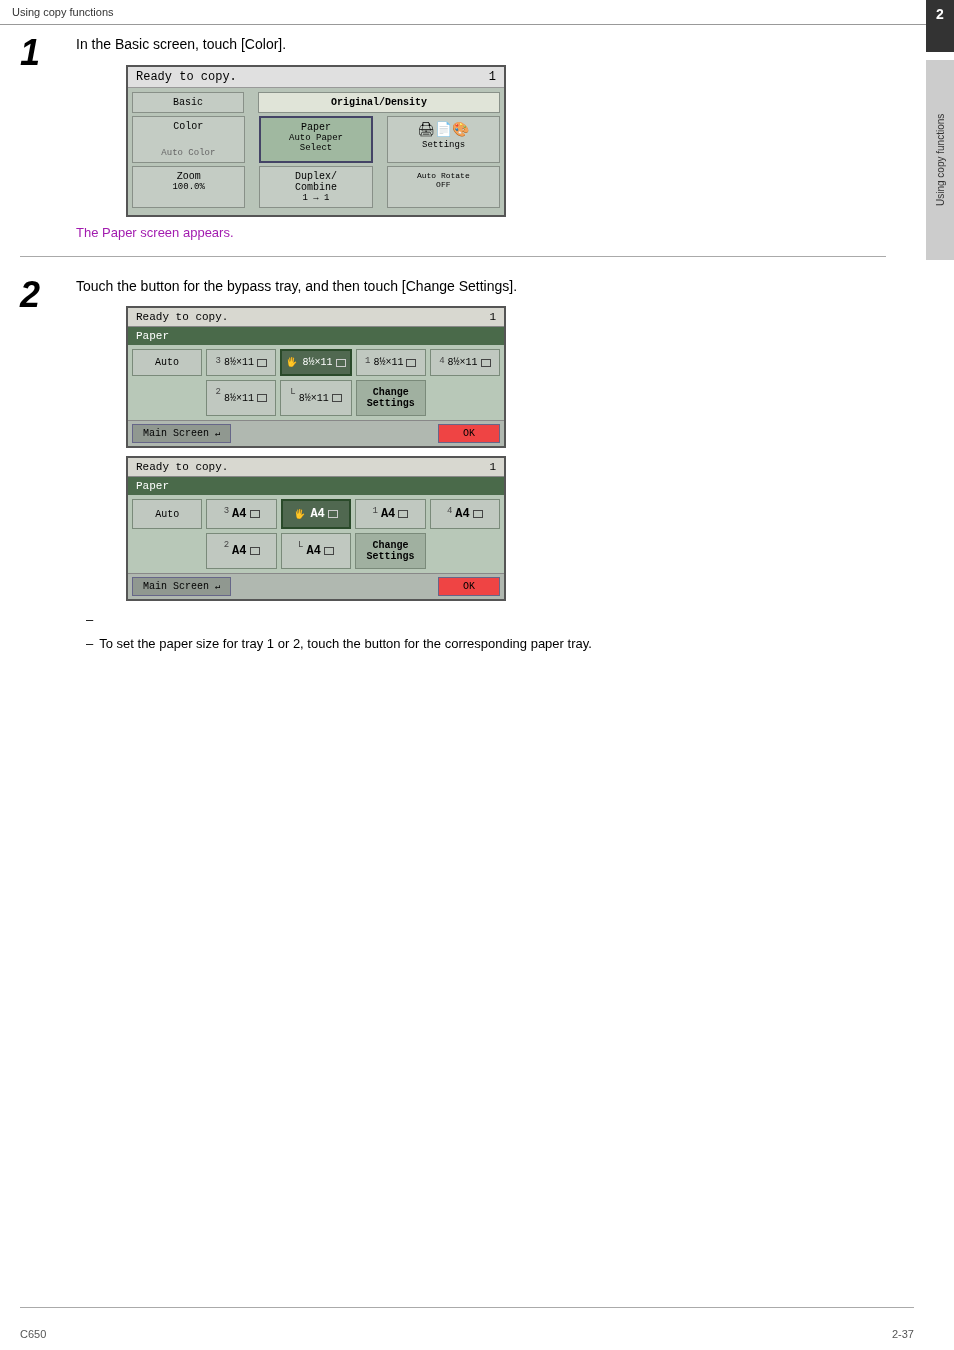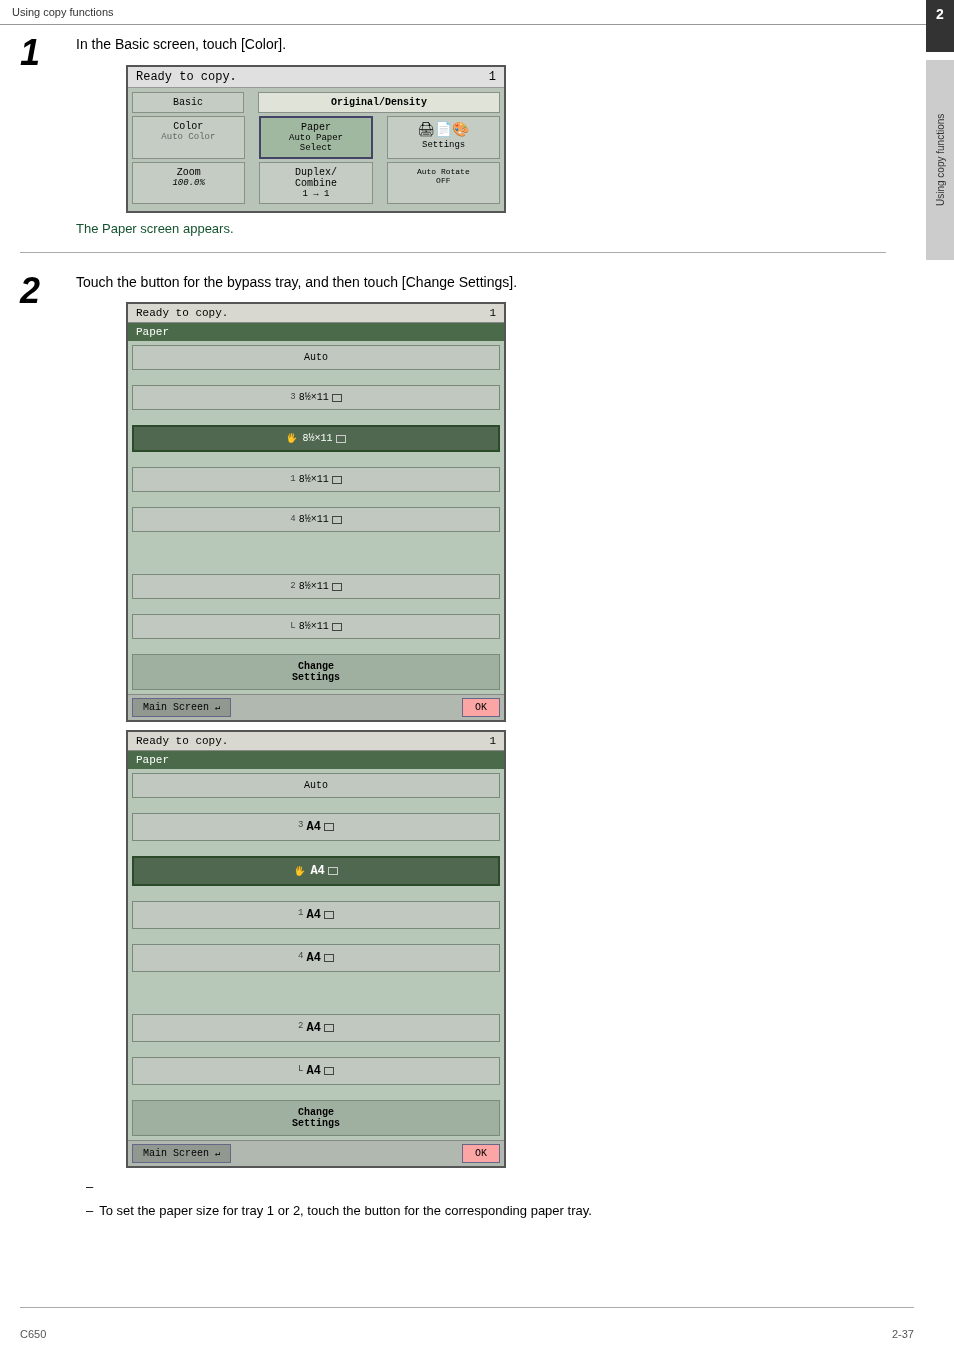--- a/index.html
+++ b/index.html
@@ -78,21 +78,21 @@
       flex: 1;
     }
     .step-text {
       font-size: 14px;
       margin-bottom: 10px;
       line-height: 1.4;
     }
     .step-sub {
       font-size: 13px;
       margin-top: 8px;
-      color: #14532d;
+      color: #a21caf;
     }
 
     
     .screen-mockup {
       border: 2px solid #555;
       background: #e8e8e8;
       width: 380px;
       margin: 8px 0 8px 50px;
       font-size: 11px;
     }
@@ -123,22 +123,22 @@
       border-bottom: 1px solid #888;
     }
     .paper-header {
       background: #4a6a4a;
       color: #fff;
       padding: 3px 8px;
       font-size: 11px;
     }
     .paper-grid {
       display: grid;
-      grid-template-columns: 1fr;
-      gap: 15px;
+      grid-template-columns: 1fr 1fr 1fr 1fr 1fr;
+      gap: 4px;
       padding: 4px;
       background: #b8c8b8;
     }
     .paper-cell {
       background: #c0c8c0;
       border: 1px solid #7a8a7a;
       padding: 6px 4px;
       text-align: center;
       font-size: 10px;
       display: flex;
@@ -163,23 +163,23 @@
       background: #b0b8b0;
       border-top: 1px solid #888;
     }
     .paper-bottom-btn {
       background: #909890;
       border: 1px solid #668;
       padding: 3px 10px;
       font-size: 10px;
     }
     .paper-bottom-ok {
-      background: #fca5a5;
+      background: #ef4444;
       border: 1px solid #668;
-      padding: 3px 12px;
+      padding: 3px 24px;
       font-size: 10px;
     }
 
     
     .cell-num {
       font-size: 9px;
       color: #444;
       align-self: flex-start;
     }
 
@@ -273,41 +273,41 @@
           <div class="s1-body">
 
             <div class="s1-row">
               <div class="s1-cell" style="flex:0.6;">Basic</div>
               <div class="s1-cell" style="flex:1.4; background:#e0e4d8; font-weight:bold;">Original/Density</div>
             </div>
 
             <div class="s1-row">
               <div class="s1-cell">
                 <div>Color</div>
-                <div style="font-size:9px; color:#666;">Auto Color</div>
+                <div style="font-size:9px; color:#666;margin-top:16px;">Auto Color</div>
               </div>
               <div class="s1-cell" style="background:#a0b8a0; border:2px solid #446;">
                 <div>Paper</div>
                 <div style="font-size:9px;font-family:Liberation Mono, monospace;">Auto Paper<br>Select</div>
               </div>
               <div class="s1-cell">
                 <div class="finishing-cell">
 
                   <div style="display:flex; gap:3px; margin-bottom:2px;">
                     <span style="font-size:14px;">🖨📄🎨</span>
                   </div>
                   <div>Settings</div>
                 </div>
               </div>
             </div>
 
             <div class="s1-row">
               <div class="s1-cell">
                 <div>Zoom</div>
-                <div style="font-size:9px;font-style:italic;">100.0%</div>
+                <div style="font-size:9px;">100.0%</div>
               </div>
               <div class="s1-cell">
                 <div>Duplex/<br>Combine</div>
                 <div style="font-size:9px;">1 → 1</div>
               </div>
               <div class="s1-cell">
                 <div style="font-size:8px;">Auto Rotate<br>OFF</div>
               </div>
             </div>
           </div>

